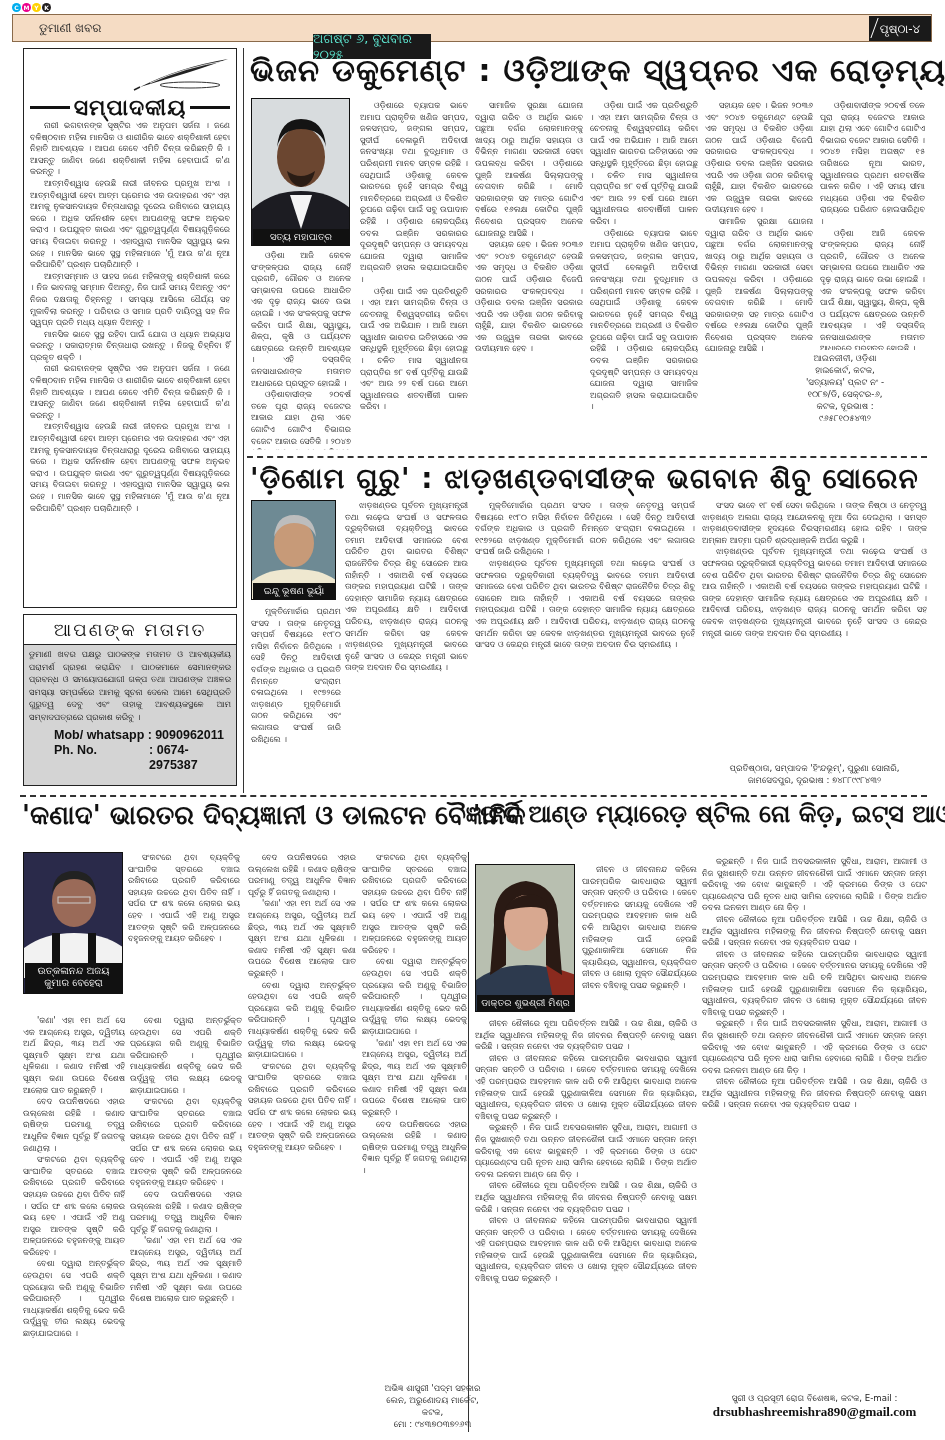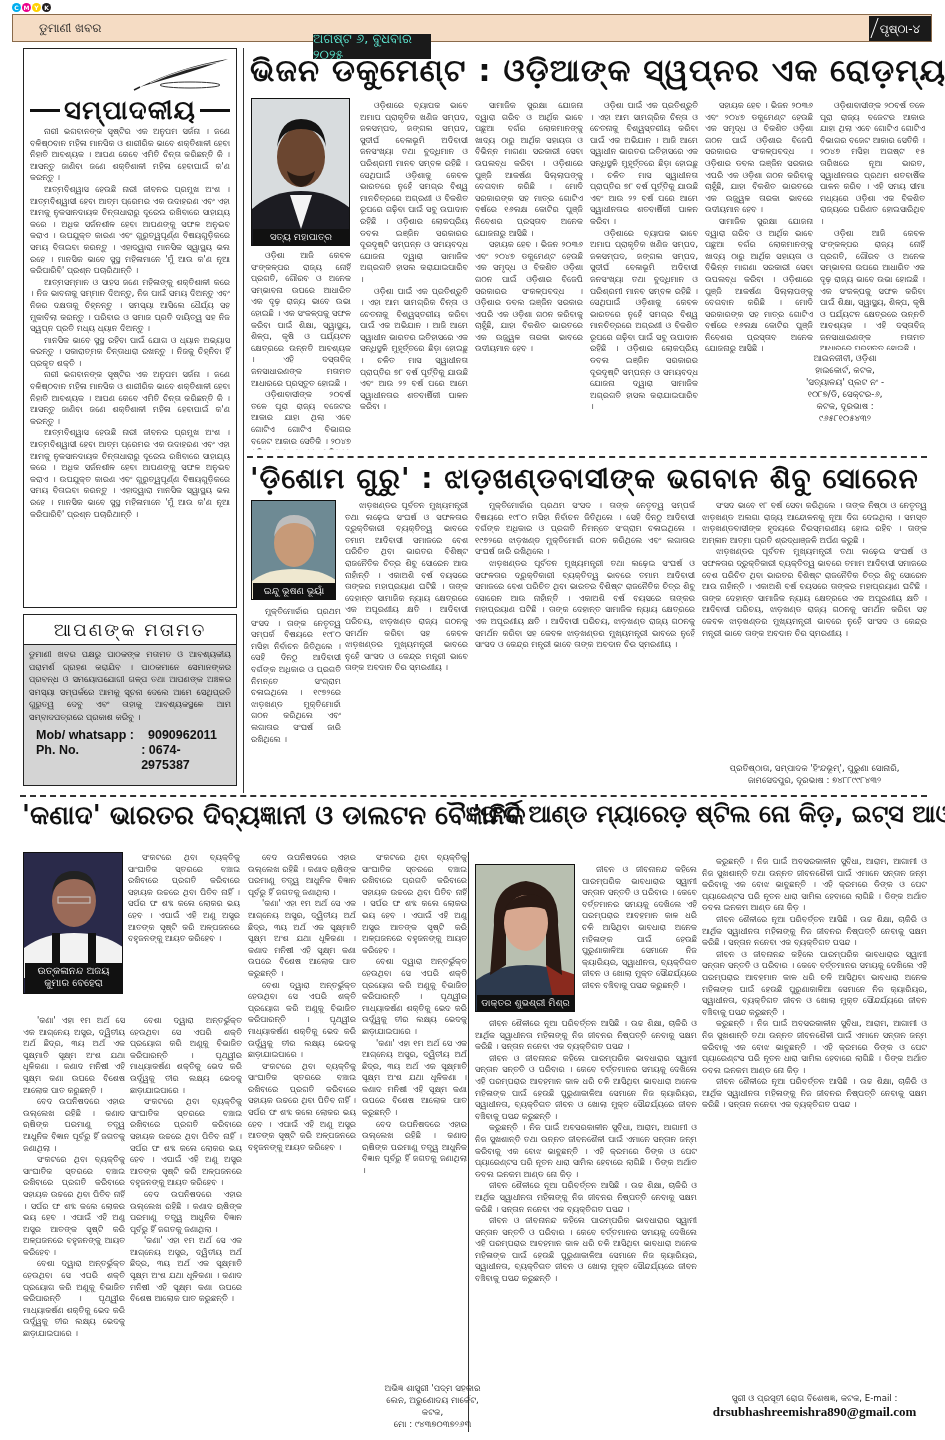--- a/index.html
+++ b/index.html
@@ -13,30 +13,30 @@
   .mh-left { font-size: 12px; padding-left: 26px; width: 200px; color: #222; }
   .mh-center { position: absolute; left: 300px; top: 19px; width: 118px; height: 25px; background: #1a1a1a; color: #5eead4; font-size: 13px; display: flex; align-items: center; justify-content: center; }
   .mh-right { position: absolute; right: 0; top: 1px; width: 62px; height: 25px; background: #1a1a1a; color: #fff; font-size: 12px; display: flex; align-items: center; justify-content: center; }
   .mh-right::before { content: ""; position: absolute; left: 5px; top: 2px; width: 1px; height: 20px; background: #fff; transform: skewX(-20deg); }
 
   
   .editorial { position: absolute; left: 23px; top: 48px; width: 214px; height: 560px; border: 1px solid #222; padding: 4px 6px; }
   .quill { position: absolute; right: 6px; top: 8px; width: 110px; height: 34px; }
   .ed-kicker { margin-top: 42px; display: flex; align-items: center; gap: 4px; }
   .ed-kicker .rule { flex: 1; height: 3px; background: #111; }
-  .ed-kicker .label { font-size: 26px; font-weight: bold; letter-spacing: 1px; }
+  .ed-kicker .label { font-size: 22px; font-weight: bold; letter-spacing: 1px; }
   .ed-title { font-size: 30px; font-weight: bold; text-align: center; margin: 2px 0 6px; letter-spacing: 2px; }
   .body-text { font-size: 8.2px; line-height: 11.6px; text-align: justify; color: #222; }
   .body-text p { text-indent: 14px; }
 
   .opinion { position: absolute; left: 23px; top: 614px; width: 214px; height: 172px; border: 1px solid #222; background: #d4d4d4; }
   .op-head { background: #fff; border-bottom: 1px solid #222; height: 30px; display: flex; align-items: center; justify-content: center; font-size: 18px; letter-spacing: 2px; }
   .op-body { padding: 3px 5px; font-size: 8.4px; line-height: 12.5px; text-align: justify; }
   .op-contact { padding: 2px 12px; font-family: "Liberation Sans", sans-serif; font-weight: bold; font-size: 12.5px; line-height: 15px; }
-  .op-contact .row { display: flex; }
+  .op-contact .row { display: flex; margin-left: 18px; }
   .op-contact .k { width: 112px; }
   .op-contact .email { font-size: 10px; }
 
   
   .headline { position: absolute; font-weight: bold; font-family: "DejaVu Sans", sans-serif; white-space: nowrap; color: #111; }
   .dash-rule { position: absolute; height: 0; border-top: 2px dashed #333; }
 
   .photo { position: absolute; background: #222; border: 1px solid #111; overflow: hidden; }
   .photo .cap { position: absolute; left: 1px; right: 0; bottom: 0; background: #111; color: #fff; text-align: center; font-size: 9.5px; padding: 2px 0; line-height: 12px; }
   .photo svg { position: absolute; left: 0; top: 0; }

